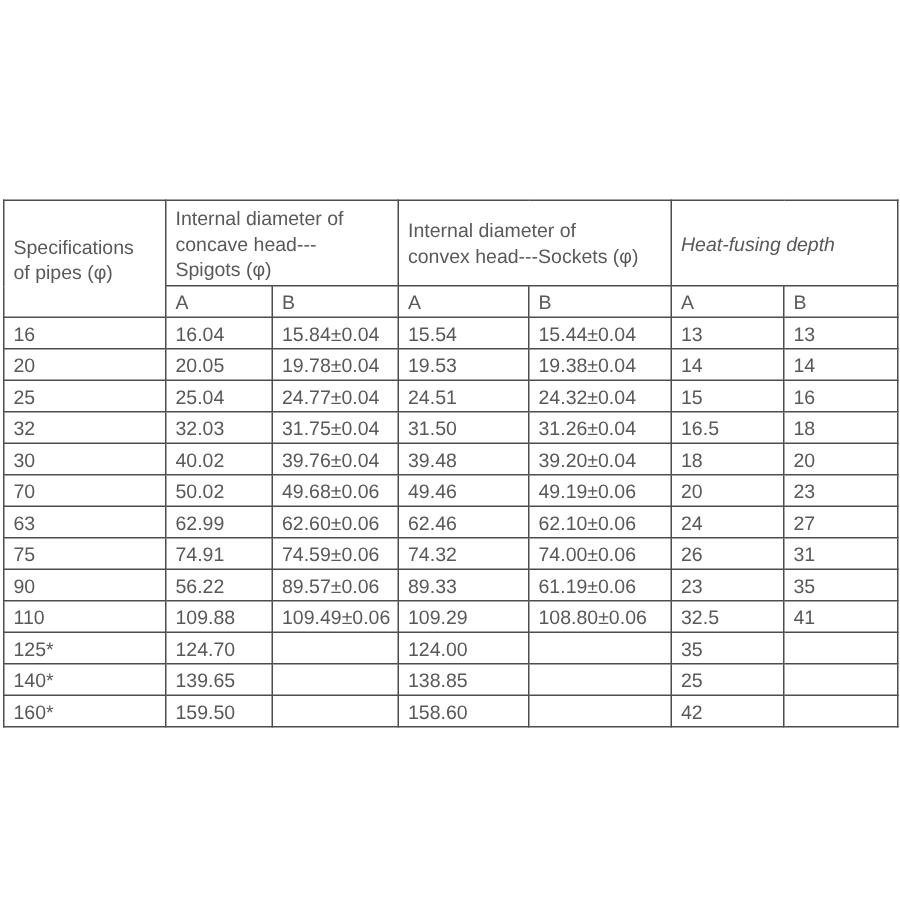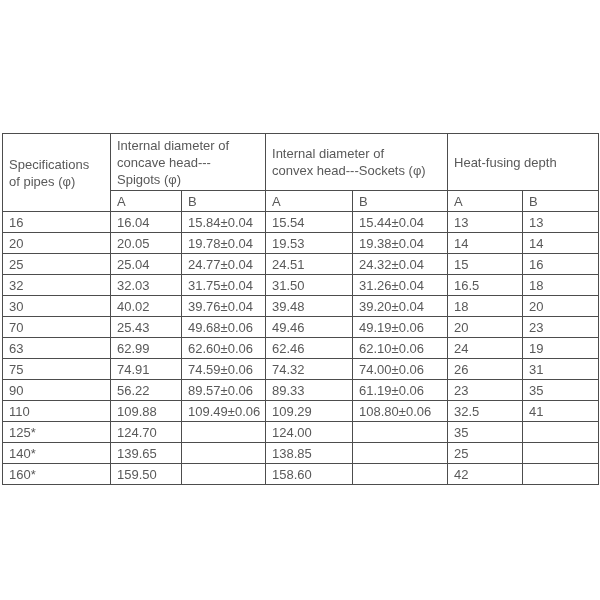--- a/index.html
+++ b/index.html
@@ -29,21 +29,21 @@
     white-space: nowrap;
     vertical-align: middle;
     height: 20px;
     background: #ffffff;
   }
   
   td.h-cell { vertical-align: top; }
   td.h-specs   { padding-top: 15px; }
   td.h-concave { padding-top: 3px;  }
   td.h-convex  { padding-top: 12px; }
-  td.h-heat    { padding-top: 12px; }
+  td.h-heat    { padding-top: 12px; font-style: italic; }
   tr.header-row    { height: 57px; }
   tr.subheader-row { height: 20px; }
   tr.data-row      { height: 20px; }
 </style>
 </head>
 <body>
 
 <div class="canvas">
   <table class="spec-table">
     <colgroup>
@@ -123,35 +123,35 @@
           <td>30</td>
           <td>40.02</td>
           <td>39.76±0.04</td>
           <td>39.48</td>
           <td>39.20±0.04</td>
           <td>18</td>
           <td>20</td>
         </tr>
         <tr class="data-row">
           <td>70</td>
-          <td>25.43</td>
+          <td>50.02</td>
           <td>49.68±0.06</td>
           <td>49.46</td>
           <td>49.19±0.06</td>
           <td>20</td>
           <td>23</td>
         </tr>
         <tr class="data-row">
           <td>63</td>
           <td>62.99</td>
           <td>62.60±0.06</td>
           <td>62.46</td>
           <td>62.10±0.06</td>
           <td>24</td>
-          <td>19</td>
+          <td>27</td>
         </tr>
         <tr class="data-row">
           <td>75</td>
           <td>74.91</td>
           <td>74.59±0.06</td>
           <td>74.32</td>
           <td>74.00±0.06</td>
           <td>26</td>
           <td>31</td>
         </tr>

